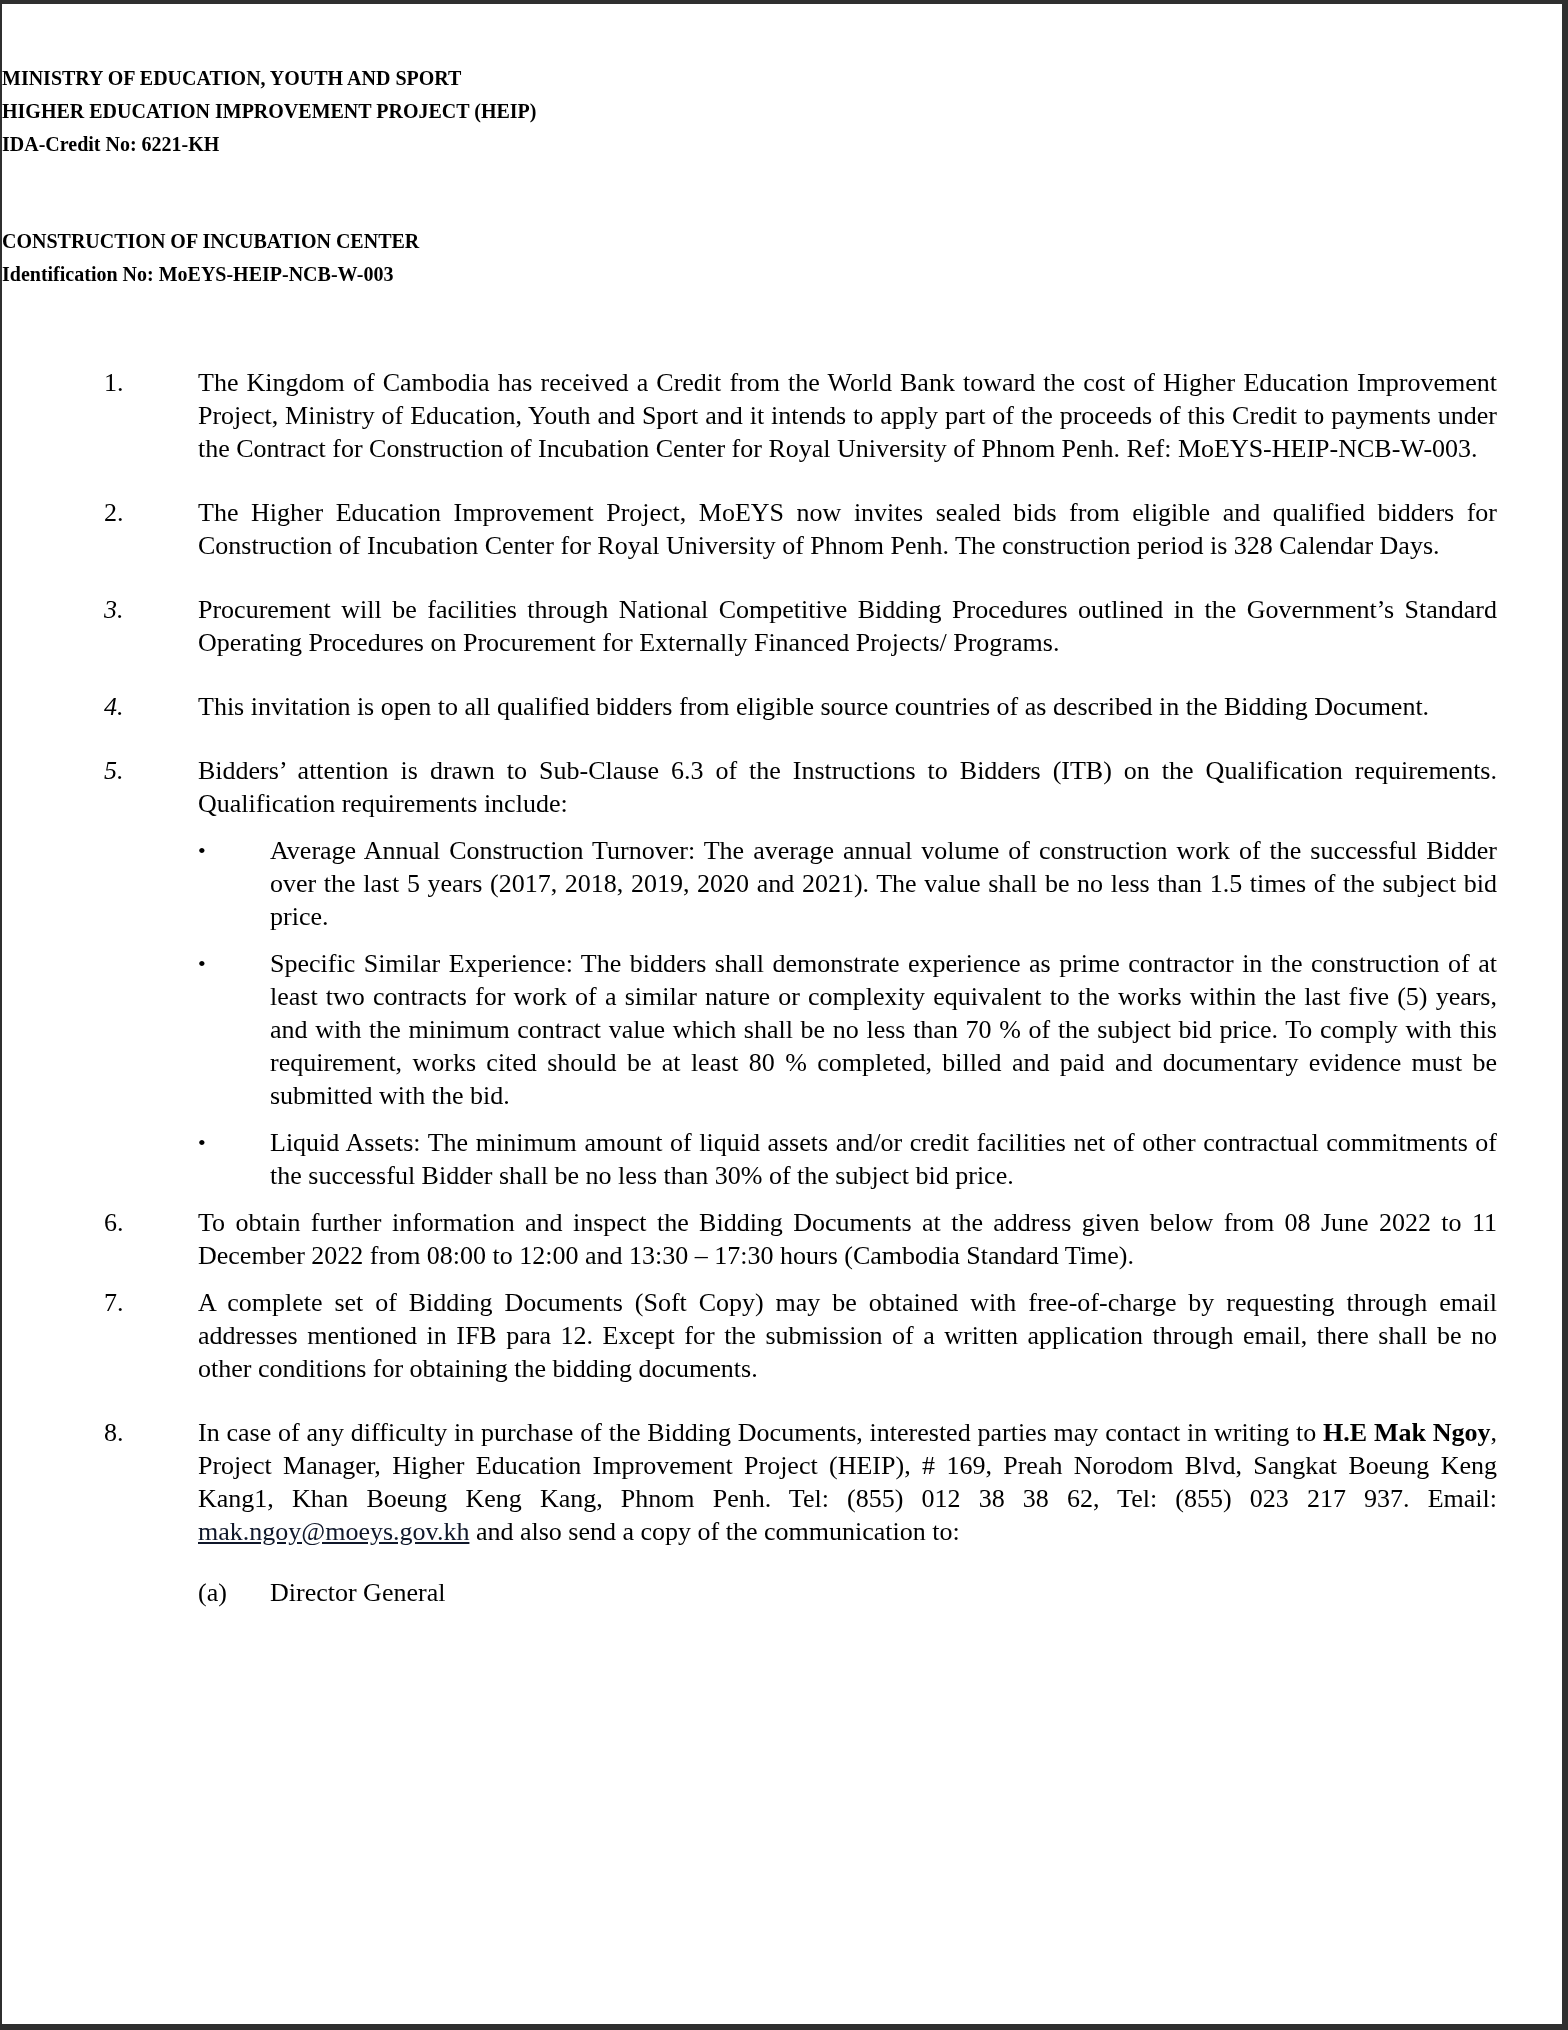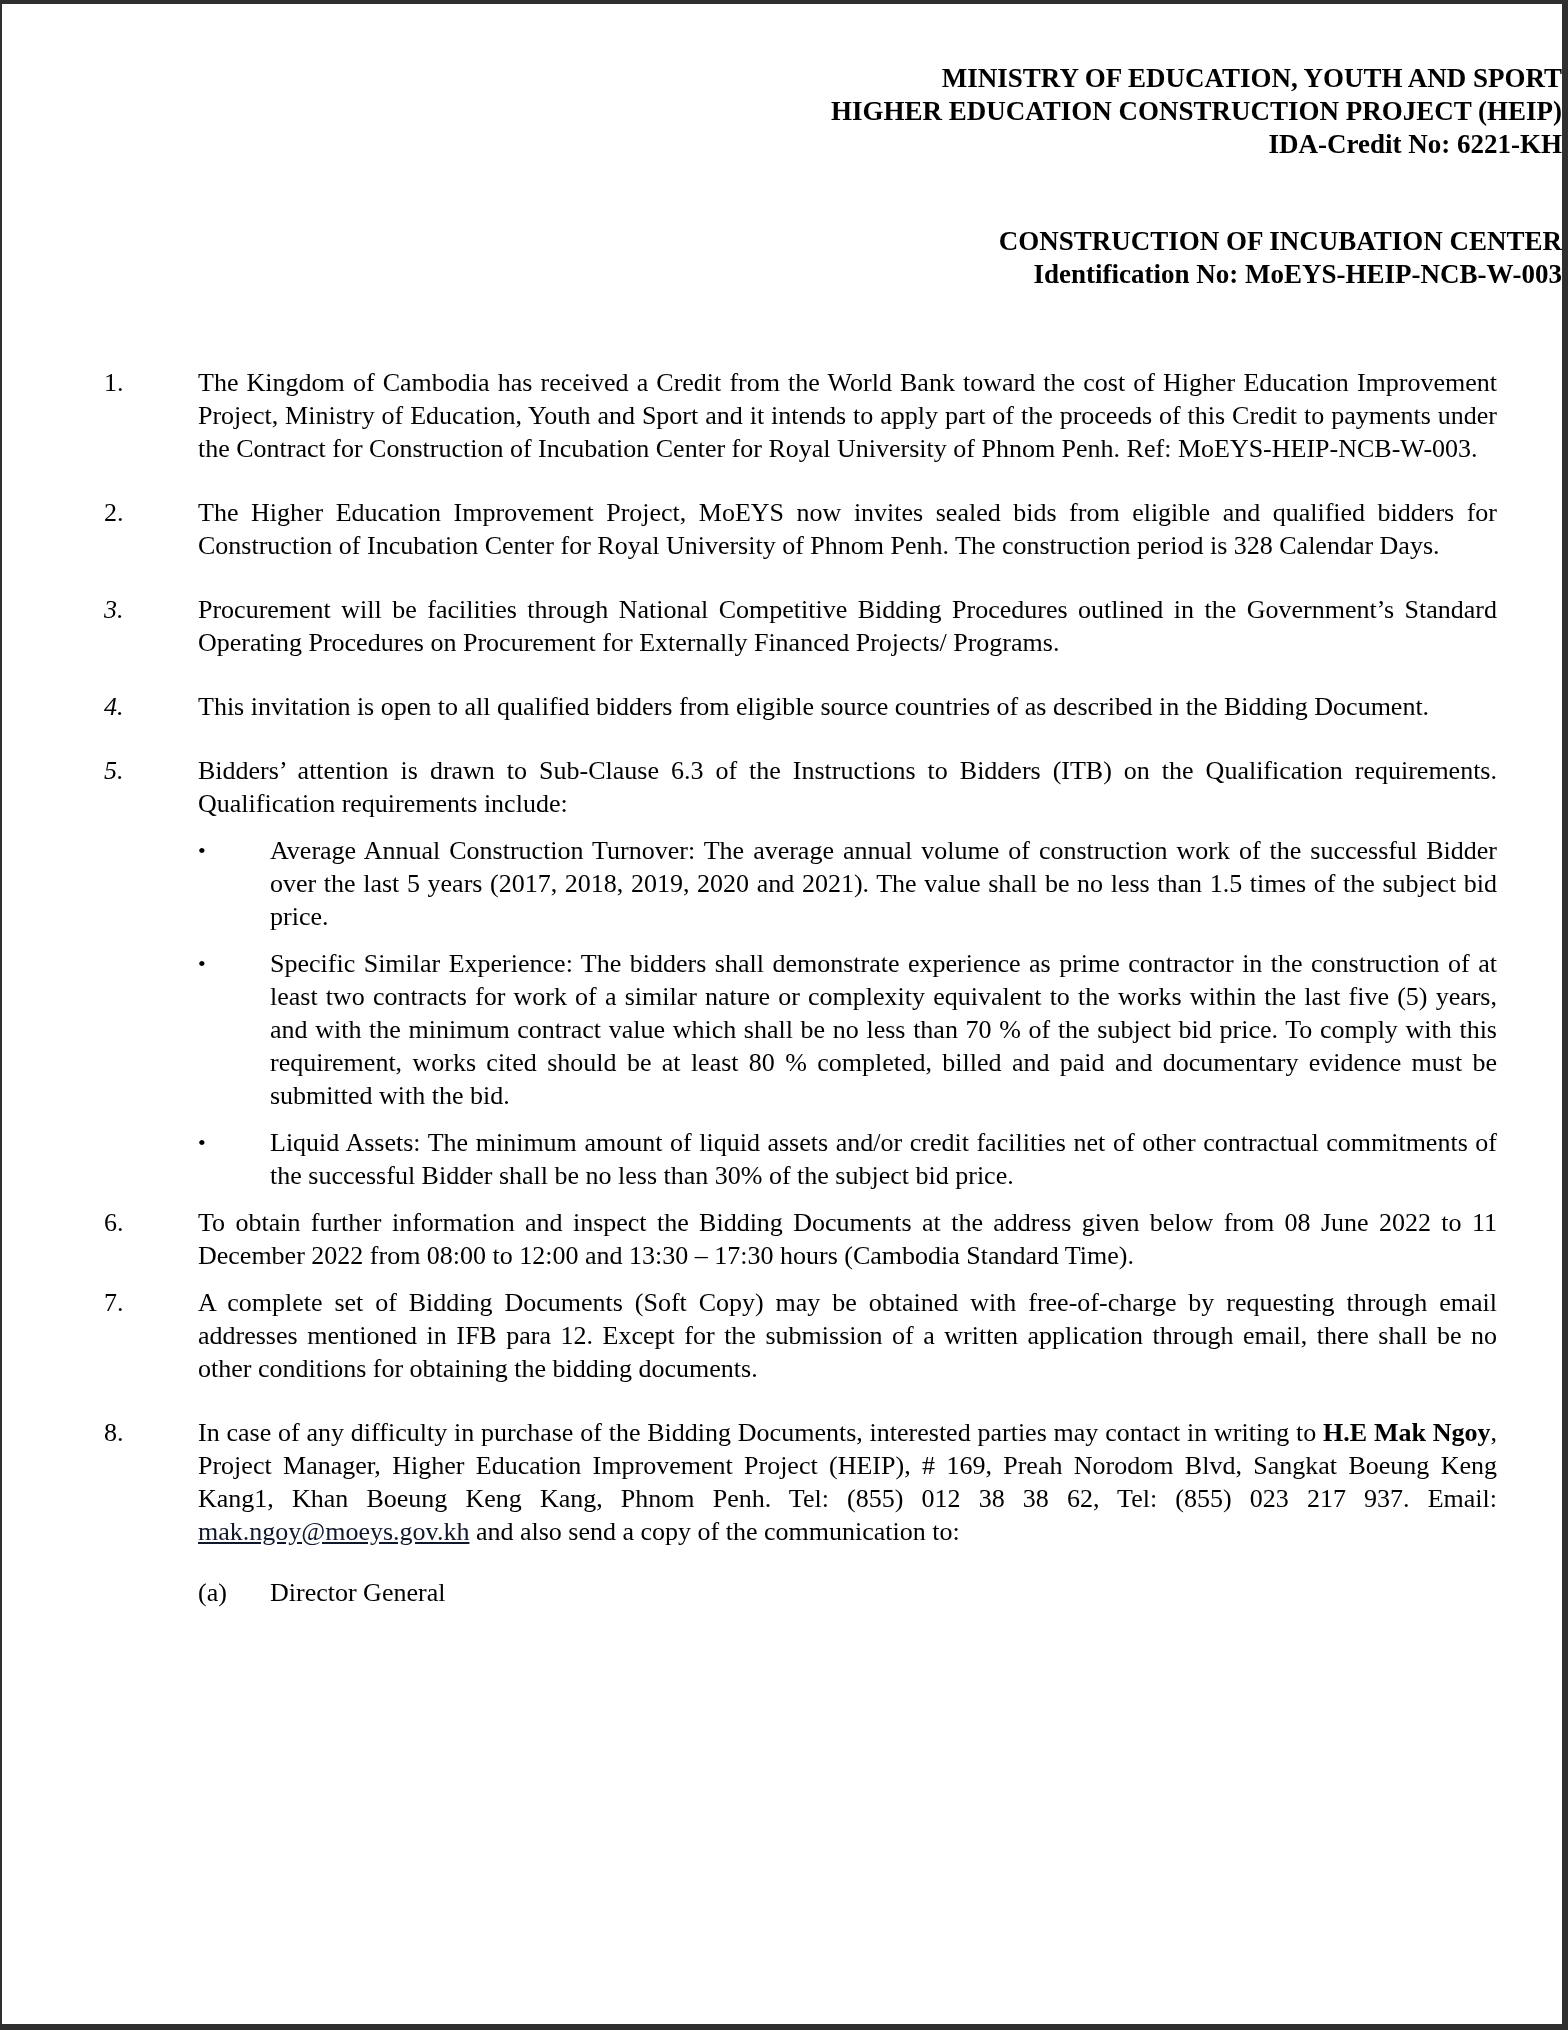--- a/index.html
+++ b/index.html
@@ -23,23 +23,23 @@
       color: #000000;
       font-family: "Liberation Serif", "DejaVu Serif", serif;
       font-size: 26px;
       line-height: 33px;
     }
     .header {
       position: absolute;
       left: 0;
       right: 0;
       top: 58px;
-      text-align: right;
+      text-align: left;
       font-weight: bold;
-      font-size: 27px;
+      font-size: 20px;
       line-height: 33px;
     }
     .header .line { display: block; }
     .header .gap { height: 32px; }
     .body {
       position: absolute;
       left: 102px;
       top: 362px;
       width: 1393px;
     }
@@ -96,21 +96,21 @@
       flex: 0 0 72px;
     }
   </style>
 </head>
 <body>
 
 <div class="page">
 
   <div class="header">
     <span class="line">MINISTRY OF EDUCATION, YOUTH AND SPORT</span>
-    <span class="line">HIGHER EDUCATION CONSTRUCTION PROJECT (HEIP)</span>
+    <span class="line">HIGHER EDUCATION IMPROVEMENT PROJECT (HEIP)</span>
     <span class="line">IDA-Credit No: 6221-KH</span>
     <div class="gap"></div>
     <div class="gap"></div>
     <span class="line">CONSTRUCTION OF INCUBATION CENTER</span>
     <span class="line">Identification No: MoEYS-HEIP-NCB-W-003</span>
   </div>
 
   <div class="body">
 
     <div class="item">

